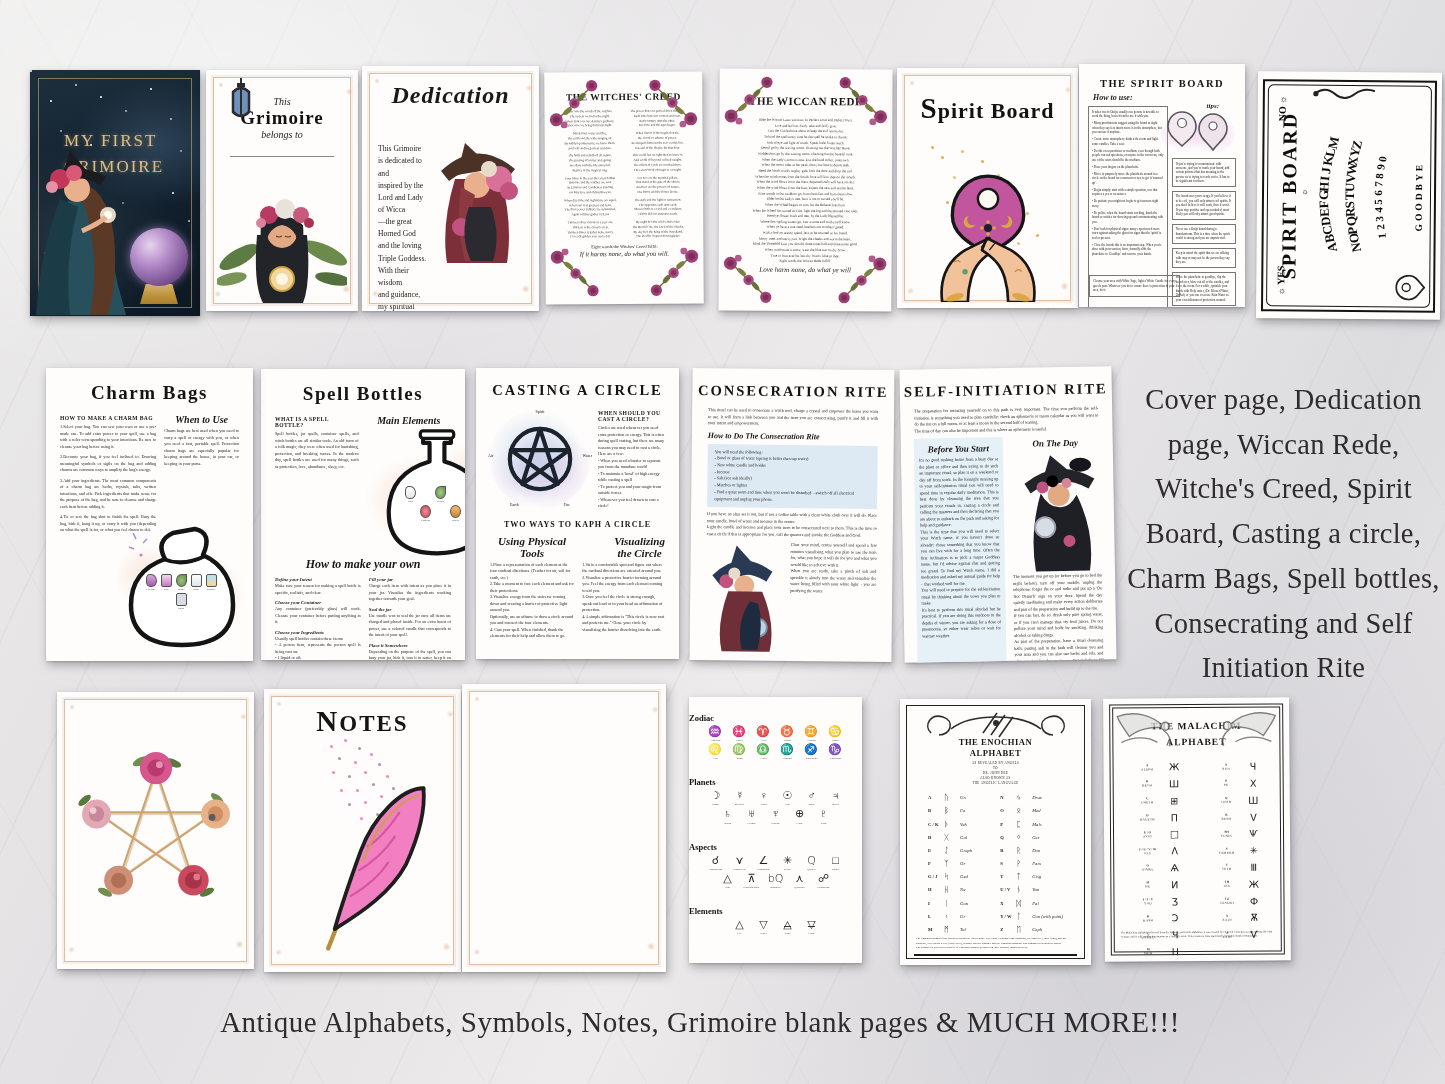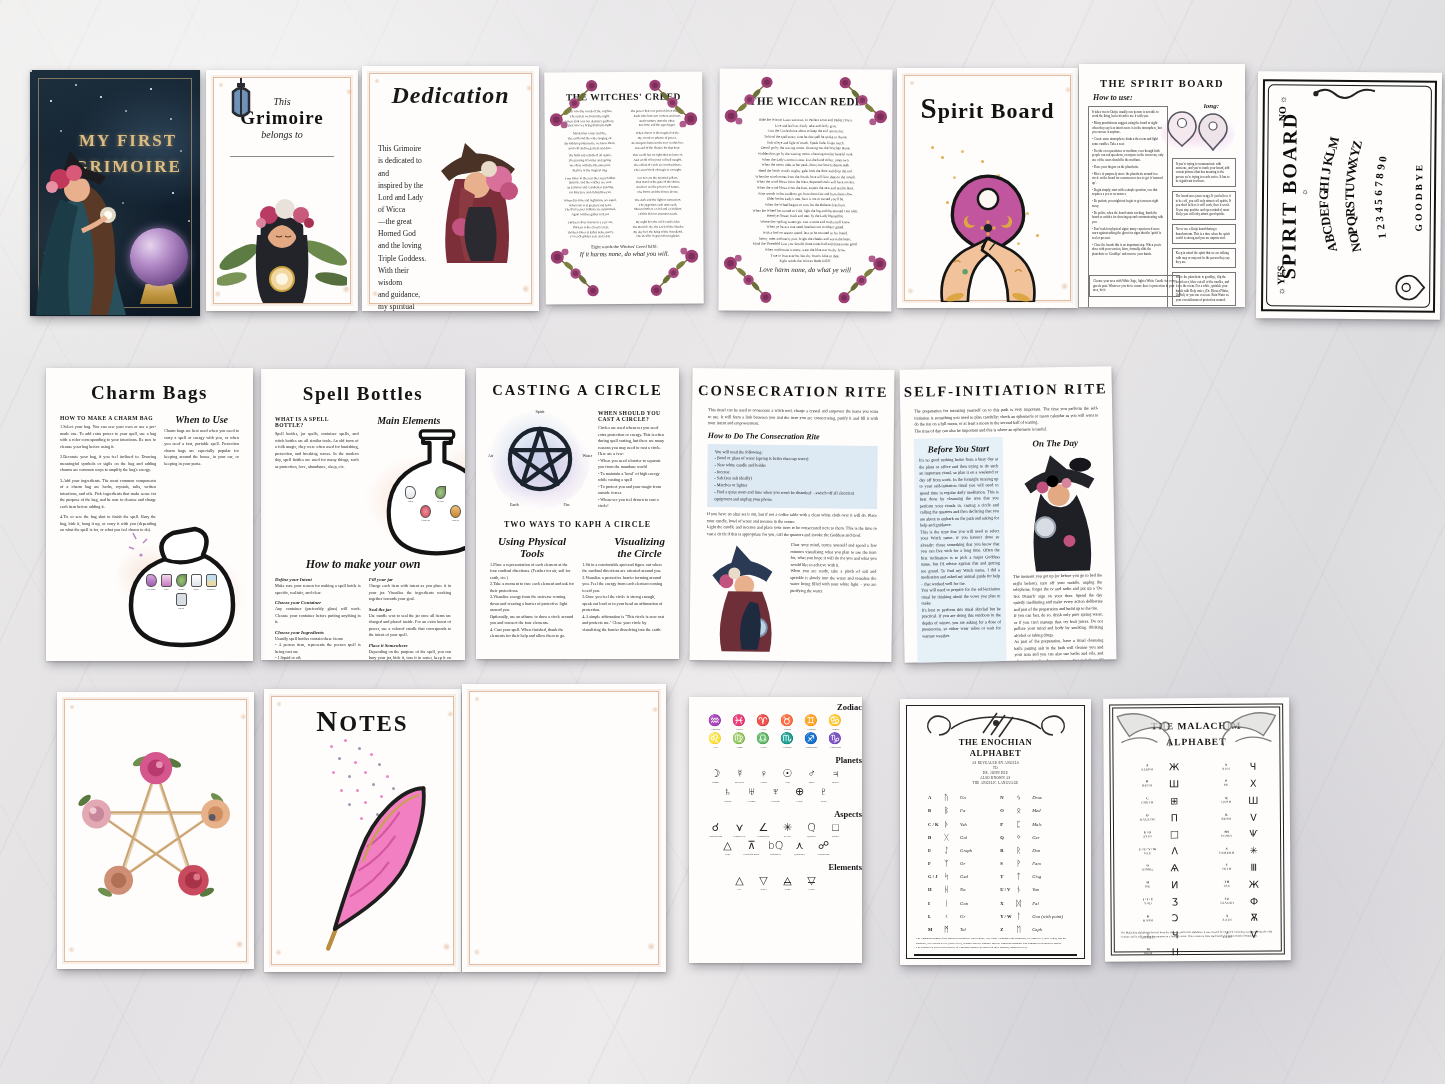--- a/index.html
+++ b/index.html
@@ -16,22 +16,22 @@
   .speck::after{content:'';position:absolute;inset:3px;pointer-events:none;
     background:radial-gradient(4px 4px at 12px 12px,rgba(214,160,120,.5),transparent 70%),
       radial-gradient(5px 5px at 96% 8%,rgba(214,160,120,.45),transparent 70%),
       radial-gradient(5px 5px at 6% 94%,rgba(214,160,120,.45),transparent 70%),
       radial-gradient(6px 6px at 94% 92%,rgba(214,160,120,.5),transparent 70%);}
   
   .cover{background:radial-gradient(120px 90px at 75% 30%, #2c4356, transparent 70%),
     radial-gradient(150px 130px at 20% 70%, #23333f, transparent 75%),
     linear-gradient(160deg,#1d2f3d 0%,#132231 45%,#0c1722 100%);}
   .cover-frame{position:absolute;inset:8px;border:1px solid rgba(216,183,122,.55);}
-  .cover-title{position:absolute;top:58px;left:34px;right:8px;text-align:center;color:#dcbc83;
-    font-size:17px;font-weight:bold;letter-spacing:2px;text-shadow:0 0 4px rgba(220,180,110,.5);line-height:1.5;}
+  .cover-title{position:absolute;top:58px;left:34px;right:8px;color:#dcbc83;
+    font-size:17px;font-weight:normal;letter-spacing:2px;text-shadow:0 0 4px rgba(220,180,110,.5);line-height:1.5;}
   .stars{position:absolute;width:2px;height:2px;border-radius:50%;background:#fff;
     box-shadow:20px 30px #fff,45px 14px #ffffffcc,70px 26px #fff,95px 40px #ffffffaa,120px 18px #fff,
     140px 48px #ffffffbb,30px 60px #ffffffaa,60px 74px #fff,150px 80px #ffffff99,110px 92px #fff,
     25px 112px #ffffffaa,142px 122px #fff,92px 132px #ffffff88,48px 152px #ffffffaa,158px 150px #ffffffbb,
     14px 182px #ffffff99,122px 172px #ffffffaa,70px 190px #ffffff77;}
   .ball{position:absolute;right:12px;bottom:30px;width:58px;height:58px;border-radius:50%;
     background:radial-gradient(circle at 35% 30%,#e6d4ee 0%,#b48cc8 35%,#7b5494 70%,#4a2f63 100%);
     box-shadow:0 0 10px rgba(200,160,230,.6);}
   .ballstand{position:absolute;right:22px;bottom:12px;width:38px;height:20px;
     background:linear-gradient(#d9b254,#a87e2c);clip-path:polygon(15% 0,85% 0,100% 100%,0 100%);}
@@ -149,21 +149,21 @@
     font-size:28.5px;line-height:1.57;color:#2e2c2c;letter-spacing:.3px;}
   .cap-bottom{position:absolute;left:0;top:1006px;width:1400px;text-align:center;font-size:29px;color:#2e2c2c;letter-spacing:.5px;}
   
   .notes-title{text-align:center;font-weight:bold;font-size:23px;letter-spacing:2px;margin-top:16px;color:#141414;}
   .notes-title::first-letter{font-size:29px;}
   .sparkles{position:absolute;left:66px;top:56px;width:3px;height:3px;border-radius:50%;background:#ef86c6;
     box-shadow:14px -6px #ef86c6,28px 2px #9a9ab0,8px 12px #9a9ab0,24px 16px #ef86c6,40px 8px #ef86c6,
     2px 26px #ef86c6,18px 30px #9a9ab0,34px 26px #ef86c6,48px 18px #9a9ab0,10px 44px #ef86c6,
     26px 44px #ef86c6,42px 38px #9a9ab0,56px 30px #ef86c6,18px 58px #9a9ab0,34px 56px #ef86c6,
     50px 50px #ef86c6,62px 42px #9a9ab0,30px 72px #ef86c6,46px 68px #9a9ab0,60px 60px #ef86c6;}
-  .sym-h{text-align:right;font-weight:bold;font-size:8.5px;margin:5px 0 2px;color:#151515;}
+  .sym-h{text-align:left;font-weight:bold;font-size:8.5px;margin:16px 0 2px;color:#151515;}
   .sym-grid{display:flex;flex-wrap:wrap;justify-content:center;padding:0 10px;}
   .sym-item{display:flex;flex-direction:column;align-items:center;width:24px;margin:1px 0;}
   .sym-g{font-size:11px;line-height:1.15;color:#222;position:relative;font-family:"DejaVu Sans",sans-serif;font-weight:300;}
   .sym-g.lined::after{content:'';position:absolute;left:12%;right:12%;top:58%;border-top:1px solid #333;}
   .sym-l{font-size:2.7px;color:#444;margin-top:.5px;}
   .alpha-frame{position:absolute;inset:6px;border:1.4px solid #222;}
   .alpha-frame.dbl{outline:1px solid #222;outline-offset:-4px;}
   .eno-title{text-align:center;font-weight:bold;font-size:8.6px;line-height:1.3;letter-spacing:.5px;margin-top:38px;color:#161616;}
   .eno-sub{text-align:center;font-size:3.1px;line-height:1.6;margin-top:2px;color:#222;letter-spacing:.4px;}
   .alpha-cols{display:flex;justify-content:space-around;padding:5px 14px 0;}
@@ -498,21 +498,21 @@
       <ellipse cx="159" cy="198" rx="14" ry="5" fill="#dca742" transform="rotate(18 159 198)"></ellipse>
       <circle cx="76" cy="160" r="4" fill="#5da06a"></circle>
       <path d="M150,160 q6,-6 10,0 M60,146 q5,-5 9,0" stroke="#c98a2e" stroke-width="2" fill="none"></path>
     </svg>
   </div>
 
   <div class="page" style="left:1079px;top:64px;width:166px;height:243px;">
     <div class="sbh-title">THE SPIRIT BOARD</div>
     <div class="script sbh-how">How to use:</div>
     <div class="sbh-wc"></div>
-    <div class="script sbh-tips">long:</div>
+    <div class="script sbh-tips">tips:</div>
     <svg class="planch-sk" width="62" height="42" viewBox="0 0 62 42">
       <path d="M15,2 C24,2 29,9 29,17 C29,25 21,30 15,36 C9,30 1,25 1,17 C1,9 6,2 15,2 Z" fill="#f4e9ef" stroke="#55555f" stroke-width="1.6"></path>
       <circle cx="15" cy="13" r="4.5" fill="#fff" stroke="#55555f" stroke-width="1.2"></circle>
       <path d="M46,4 C54,4 60,11 60,19 C60,27 52,32 46,40 C40,32 32,27 32,19 C32,11 38,4 46,4 Z" fill="#efe3ea" stroke="#55555f" stroke-width="1.6"></path>
       <circle cx="46" cy="16" r="4" fill="#fff" stroke="#55555f" stroke-width="1.2"></circle>
     </svg>
     <div class="sbh-cols">
       <div class="sbh-left" id="sbh-left">
           <p class="shp">It takes two to Ouija; usually one person is not able to work the thing, but a friend to use it with you.</p>
           <p class="shp">- Many practitioners suggest using the board at night when they say less interference is in the atmosphere, but you can use it anytime.</p>
@@ -774,20 +774,21 @@
           <circle cx="30" cy="74" r="10" fill="#d8dde4" stroke="#9aa4b0" stroke-width="2"></circle>
           <circle cx="54" cy="88" r="6" fill="#c2537e"></circle>
         </svg>
         <p class="body4">The moment you get up (or before you go to bed the night before), turn off your mobile, unplug the telephone, forget the tv and radio and put up a 'Do Not Disturb' sign on your door. Spend the day quietly meditating and make every action deliberate and part of the preparation and build up to the rite.
 If you can fast, do so, drink only pure spring water, or if you can't manage that, try fruit juices. Do not pollute your mind and body by smoking, drinking alcohol or taking drugs.
 As part of the preparation, have a ritual cleansing bath; putting salt in the bath will cleanse you and your aura and you can also use herbs and oils, and why not visualise that you're standing in light to fill your aura with fresh white light. When you get out, allow yourself to dry naturally.</p>
       </div>
     </div>
   </div>
 
+  <div class="cap-right">Cover page, Dedication page, Wiccan Rede, Witche's Creed, Spirit Board, Casting a circle, Charm Bags, Spell bottles, Consecrating and Self Initiation Rite</div>
 
   <div class="page tanframe speck" style="left:57px;top:692px;width:197px;height:277px;">
     <svg width="170" height="170" viewBox="0 0 200 200" style="position:absolute;left:50%;top:50%;transform:translate(-50%,-50%);">
       <g stroke="#c9a06a" stroke-width="2.4" fill="none" opacity=".95">
         <path d="M100,28 L144,158 L30,78 L170,78 L56,158 Z"></path>
         <path d="M100,32 L140,154 L34,80 L166,80 L60,154 Z" opacity=".5"></path>
       </g>
       <g>
         <ellipse cx="82" cy="18" rx="10" ry="4.5" fill="#6f8f4f" transform="rotate(-25 82 18)"></ellipse>
         <ellipse cx="120" cy="20" rx="10" ry="4.5" fill="#587a3e" transform="rotate(20 120 20)"></ellipse>
@@ -1323,14 +1324,15 @@
               <div class="mlet">Z</div>
               <div class="mnm">ZAIN</div>
             </span>
             <span class="mgl">Ѵ</span>
           </div>
         </div>
     </div>
     <div class="alpha-foot" style="bottom:22px;">The Malachim alphabet is derived from the Hebrew and Greek alphabets. It was created by Heinrich Cornelius Agrippa during the 16th Century and is still used by Freemasons to a limited extent. This version is from Buckland's Complete Book of Witchcraft.</div>
   </div>
 
+  <div class="cap-bottom">Antique Alphabets, Symbols, Notes, Grimoire blank pages &amp; MUCH MORE!!!</div>
 
 </div>
 
 </body></html>

